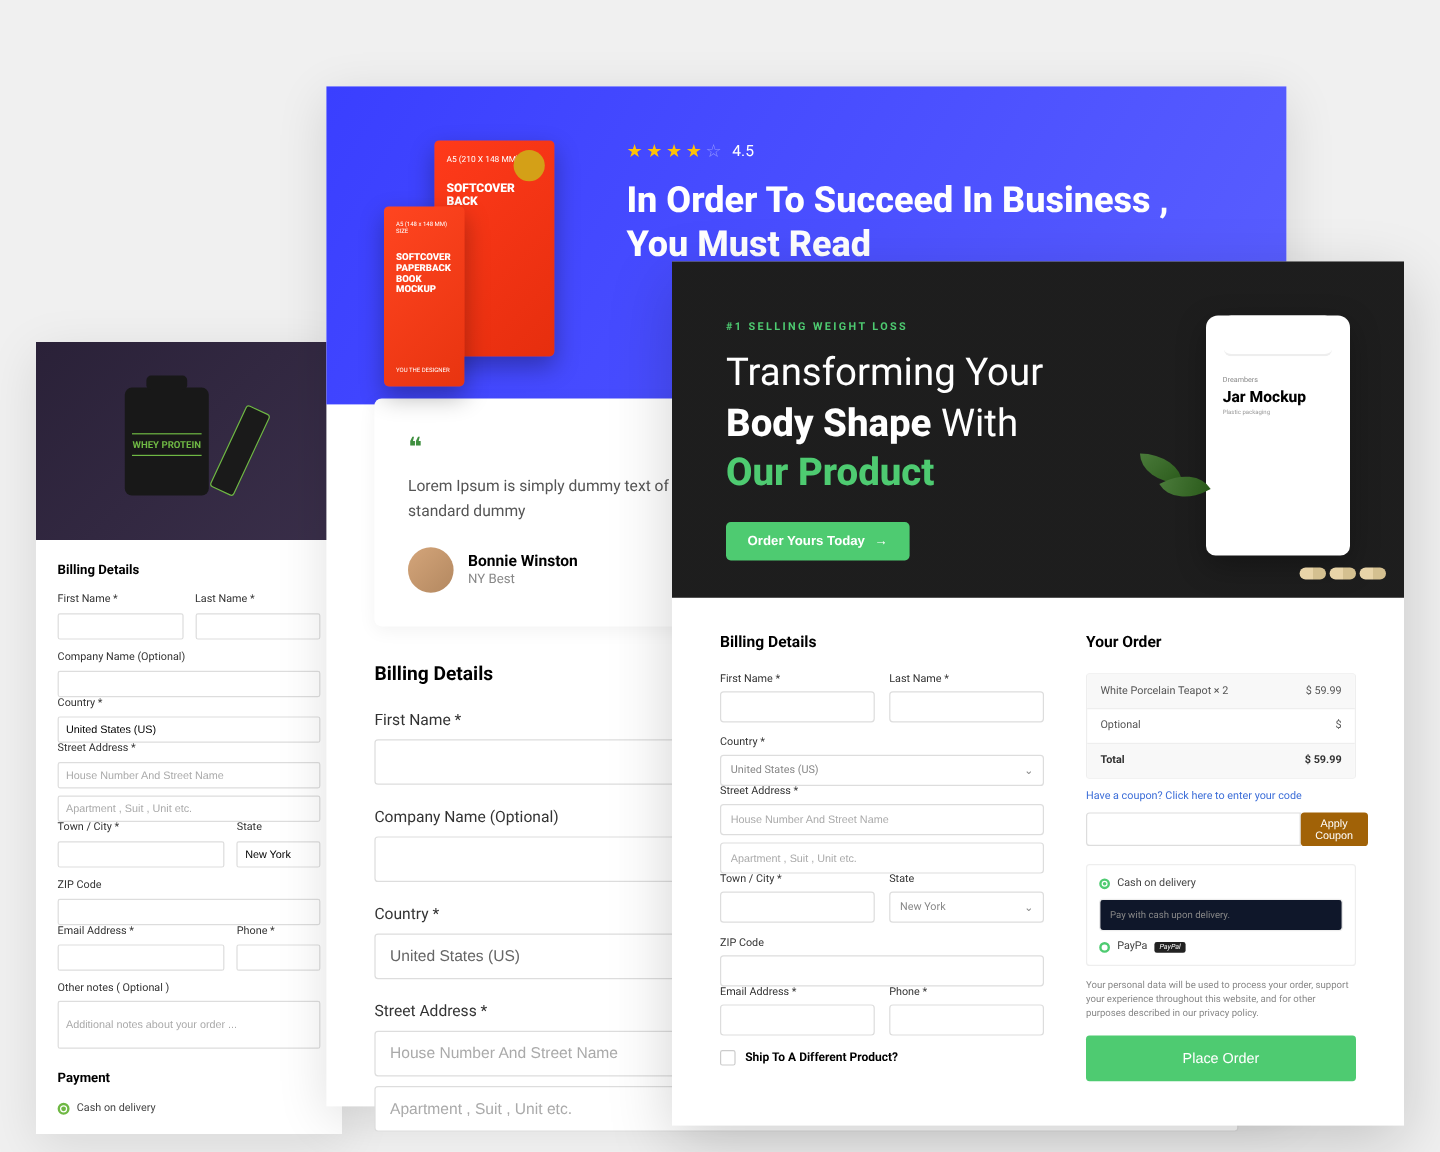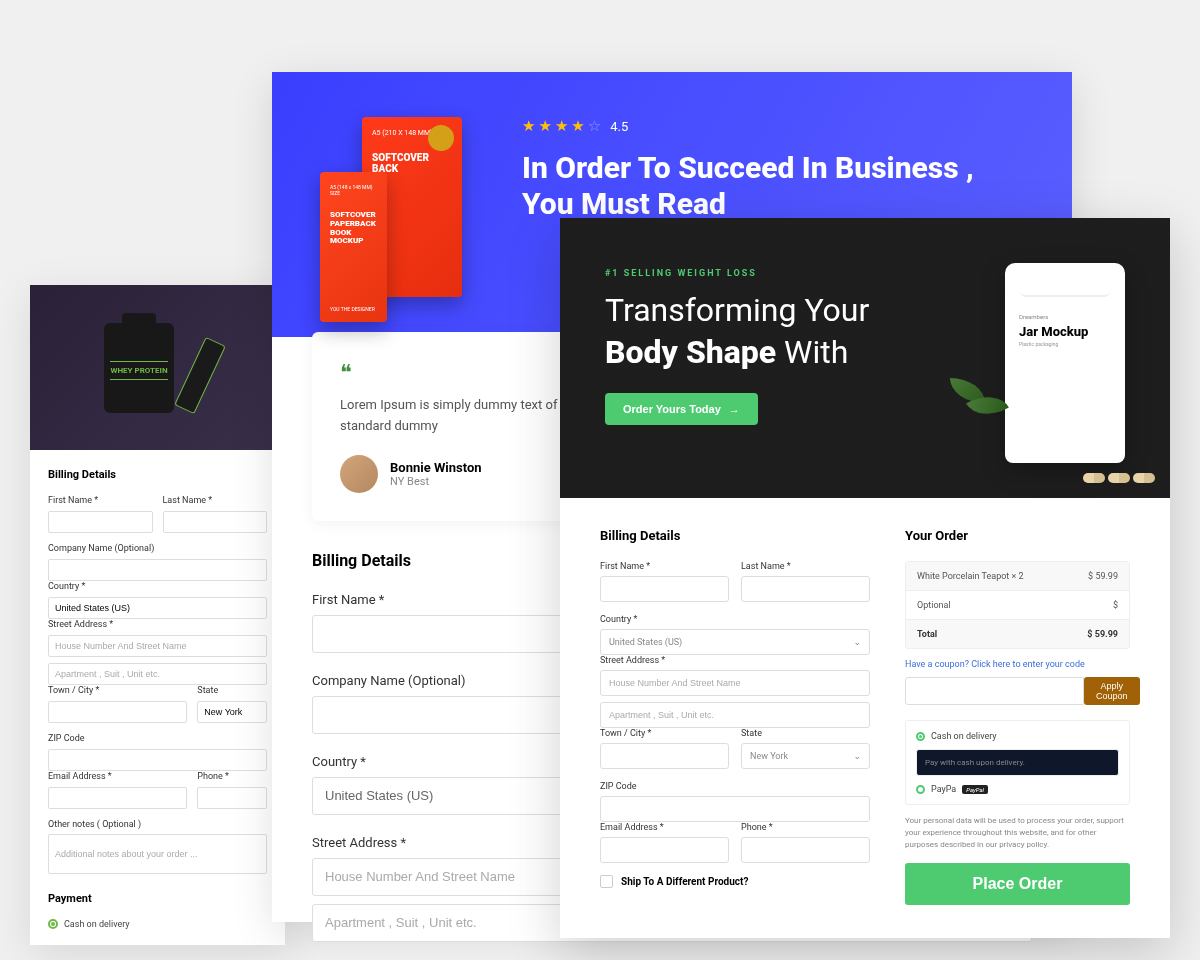--- a/index.html
+++ b/index.html
@@ -90,21 +90,21 @@
 .coupon-row { display: flex; gap: 0; margin-bottom: 15px; }
 .coupon-input { flex: 1; height: 28px; border: 1px solid #ddd; border-radius: 3px 0 0 3px; }
 .coupon-btn { background: #a16207; color: #fff; border: none; padding: 0 12px; font-size: 9px; border-radius: 3px; cursor: pointer; }
 .pay-box { border: 1px solid #eee; border-radius: 3px; padding: 10px; margin-bottom: 10px; }
 .pay-opt { display: flex; align-items: center; gap: 6px; font-size: 9px; color: #444; }
 .pay-radio { width: 9px; height: 9px; border: 2px solid #4ecb71; border-radius: 50%; display: flex; align-items: center; justify-content: center; }
 .pay-radio.on::after { content: ''; width: 3px; height: 3px; background: #4ecb71; border-radius: 50%; }
 .pay-desc { background: #0f172a; border: 1px solid #eee; padding: 8px; font-size: 8px; color: #888; margin: 8px 0; border-radius: 3px; }
 .paypal-badge { background: #222; color: #fff; font-size: 6px; padding: 1px 4px; border-radius: 2px; font-style: italic; }
 .privacy { font-size: 8px; color: #888; line-height: 1.5; margin-bottom: 12px; }
-.place-order { width: 100%; background: #4ecb71; color: #fff; border: none; padding: 12px; font-size: 16px; font-weight: 700; border-radius: 3px; cursor: pointer; }
+.place-order { width: 100%; background: #4ecb71; color: #fff; border: none; padding: 12px; font-size: 12px; font-weight: 400; border-radius: 3px; cursor: pointer; }
 
 input::placeholder { color: #aaa; }
 </style>
 </head>
 <body>
 
 <div class="card1">
   <div class="card1-hero">
     <div class="protein-jar">
       <div class="protein-label">WHEY PROTEIN</div>
@@ -183,20 +183,21 @@
     <div class="field"><span class="fld-label">Street Address *</span><input class="fld-input" placeholder="House Number And Street Name" style=""><input class="fld-input" style="margin-top: 8px;" placeholder="Apartment , Suit , Unit etc."></div>
   </div>
 </div>
 
 <div class="card3">
   <div class="card3-hero">
     <div class="card3-eyebrow">#1 SELLING WEIGHT LOSS</div>
     <div class="card3-title">
       <span>Transforming Your</span><br>
       <span class="bold">Body Shape</span> <span>With</span><br>
+      <span class="green">Our Product</span>
     </div>
     <button class="card3-cta">
         <span>Order Yours Today</span>
         <span>→</span>
       </button>
     <div class="jar-mockup">
       <div class="jar-brand">Dreambers</div>
       <div class="jar-title">Jar Mockup</div>
       <div class="jar-sub">Plastic packaging</div>
     </div>

